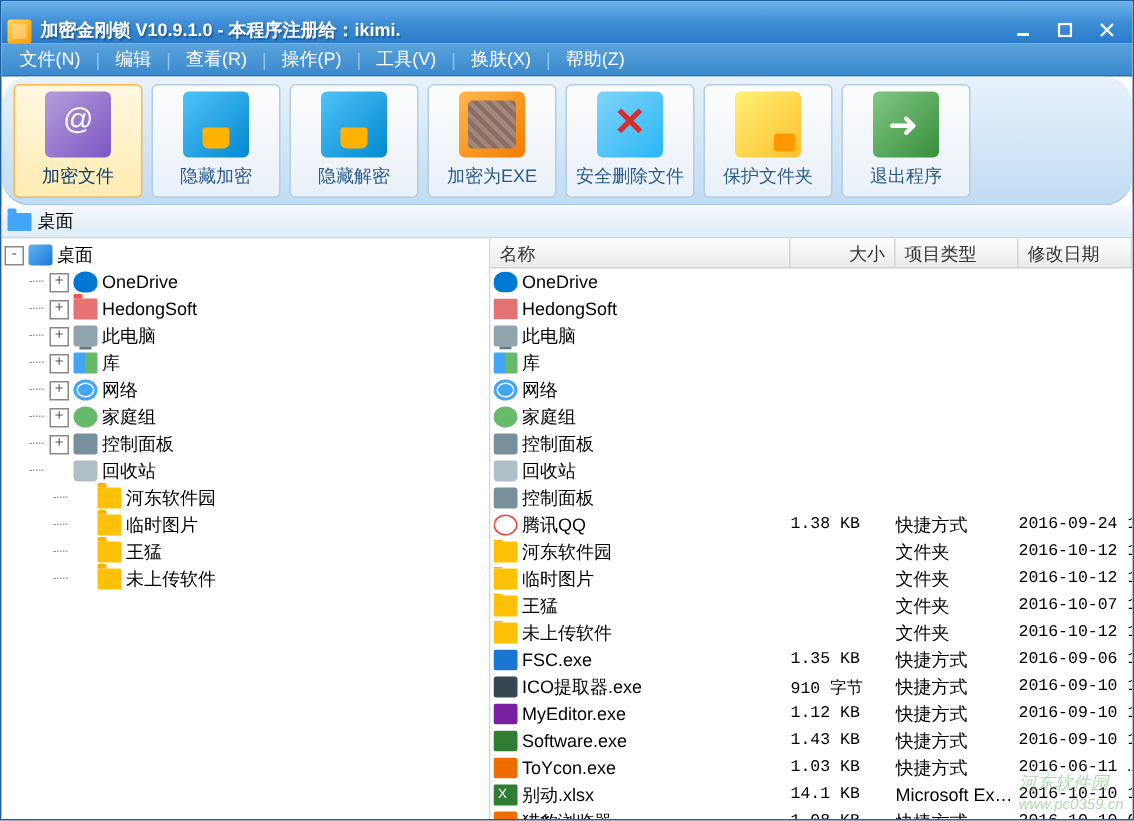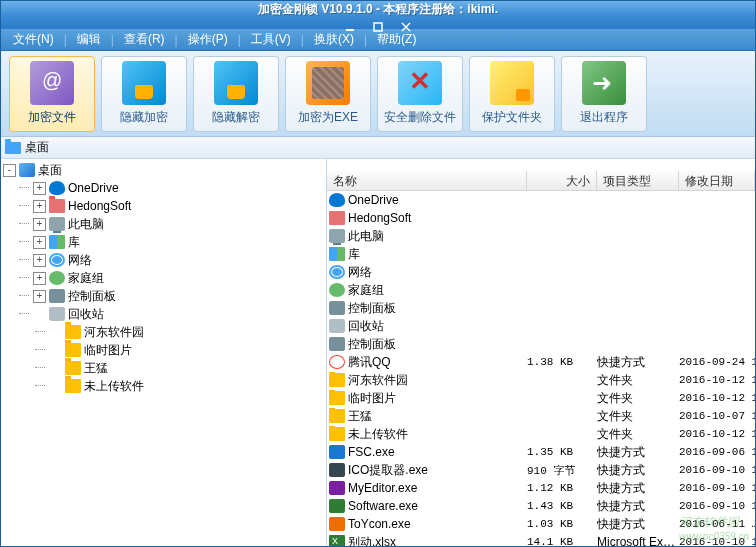--- a/index.html
+++ b/index.html
@@ -1,33 +1,33 @@
 <!DOCTYPE html>
 <html><head>
 <meta charset="utf-8">
 <style>
 * { margin: 0; padding: 0; box-sizing: border-box; font-family: "Microsoft YaHei", "SimSun", Tahoma, sans-serif; font-size: 12px; }
 body { background: #fff; width: 756px; height: 547px; overflow: hidden; border: 1px solid #1c5f9e; }
 
 
-.titlebar { height: 28px; background: linear-gradient(to bottom, #6db3e8 0%, #3e8dd6 50%, #2a7bc8 100%); display: flex; align-items: center; padding: 0 4px; color: #fff; flex-direction: column; }
+.titlebar { height: 28px; background: linear-gradient(to bottom, #6db3e8 0%, #3e8dd6 50%, #2a7bc8 100%); display: flex; align-items: flex-end; padding: 0 4px; color: #fff; }
 .titlebar .app-icon { width: 16px; height: 16px; margin-right: 6px; background: linear-gradient(135deg, #ffd54f, #ff9800); border-radius: 2px; position: relative; }
 .titlebar .app-icon::after { content: ""; position: absolute; inset: 3px; background: #fff; border-radius: 1px; opacity: .3; }
 .titlebar .title-text { flex: 1; font-weight: bold; text-shadow: 1px 1px 1px rgba(0,0,0,.3); }
 .titlebar .win-btns { display: flex; gap: 2px; }
 .titlebar .win-btn { width: 26px; height: 18px; display: flex; align-items: center; justify-content: center; color: #fff; cursor: pointer; border-radius: 2px; }
 .titlebar .win-btn svg { width: 10px; height: 10px; }
 
 
 .menubar { height: 22px; background: linear-gradient(to bottom, #5aa3dc, #3b89cd); display: flex; align-items: center; padding: 0 4px; color: #fff; gap: 2px; border-bottom: 1px solid #2a6fa8; }
 .menubar .menu-item { padding: 15px 8px; cursor: pointer; }
 .menubar .sep { color: #8ec5ee; }
 
 
-.toolbar { height: 86px; background: linear-gradient(to bottom, #e8f2fb 0%, #d4e7f7 50%, #c0dcf3 100%); display: flex; align-items: center; padding: 4px 8px; gap: 6px; border-bottom: 1px solid #a5c6e4; }
+.toolbar { height: 86px; background: linear-gradient(to bottom, #e8f2fb 0%, #d4e7f7 50%, #c0dcf3 100%); display: flex; align-items: center; padding: 4px 8px; gap: 6px; border-bottom: 1px solid #a5c6e4; border-radius: 19px; }
 .tool-btn { width: 86px; height: 76px; background: linear-gradient(to bottom, #fdfdfd, #e8f0f8); border: 1px solid #b5cde0; border-radius: 4px; display: flex; flex-direction: column; align-items: center; justify-content: center; cursor: pointer; gap: 4px; }
 .tool-btn.active { background: linear-gradient(to bottom, #fff8e1, #ffecb3); border-color: #ffb74d; }
 .tool-btn .tool-icon { width: 44px; height: 44px; border-radius: 4px; position: relative; }
 .tool-btn .tool-label { color: #2a5a8a; font-size: 12px; }
 .tool-btn.active .tool-label { color: #0a3a6a; }
 
 
 .ic-encrypt-file { background: linear-gradient(135deg, #b39ddb, #7e57c2); }
 .ic-encrypt-file::after { content: "@"; color: #fff; font-size: 20px; position: absolute; top: 8px; left: 12px; }
 .ic-decrypt-file { background: linear-gradient(135deg, #90caf9, #42a5f5); }
@@ -46,21 +46,21 @@
 .ic-exit::after { content: "➜"; color: #fff; font-size: 24px; position: absolute; top: 8px; left: 10px; }
 
 
 .pathbar { height: 22px; background: linear-gradient(to bottom, #f5f9fd, #e0ecf6); border-bottom: 1px solid #c5d8e8; display: flex; align-items: center; padding: 0 4px; }
 .pathbar .path-icon { width: 16px; height: 12px; background: #42a5f5; margin-right: 4px; border-radius: 1px; position: relative; }
 .pathbar .path-icon::before { content: ""; position: absolute; top: -3px; left: 0; width: 6px; height: 3px; background: #42a5f5; border-radius: 1px 1px 0 0; }
 
 
 .panels { display: flex; height: calc(547px - 28px - 22px - 86px - 22px - 2px); }
 .tree-panel { width: 326px; border-right: 1px solid #c5d8e8; overflow: hidden; background: #fff; }
-.list-panel { flex: 1; overflow: hidden; background: #fff; position: relative; margin-top: 12px; }
+.list-panel { flex: 1; overflow: hidden; background: #fff; position: relative; }
 
 
 .tree { padding: 2px 2px; }
 .tree-node { display: flex; align-items: center; height: 18px; cursor: pointer; white-space: nowrap; }
 .tree-exp { width: 13px; height: 13px; border: 1px solid #888; display: inline-flex; align-items: center; justify-content: center; margin-right: 3px; font-size: 10px; line-height: 1; color: #555; background: #fff; }
 .tree-exp.none { border: none; background: none; }
 .tree-dots { display: inline-block; width: 12px; height: 12px; margin-right: 2px; position: relative; }
 .tree-dots::before { content: ""; position: absolute; left: 0; top: 5px; width: 10px; border-top: 1px dotted #999; }
 .node-icon { width: 16px; height: 14px; margin-right: 3px; flex-shrink: 0; }
 .ic-desktop { background: linear-gradient(135deg, #64b5f6, #1976d2); border-radius: 2px; }

